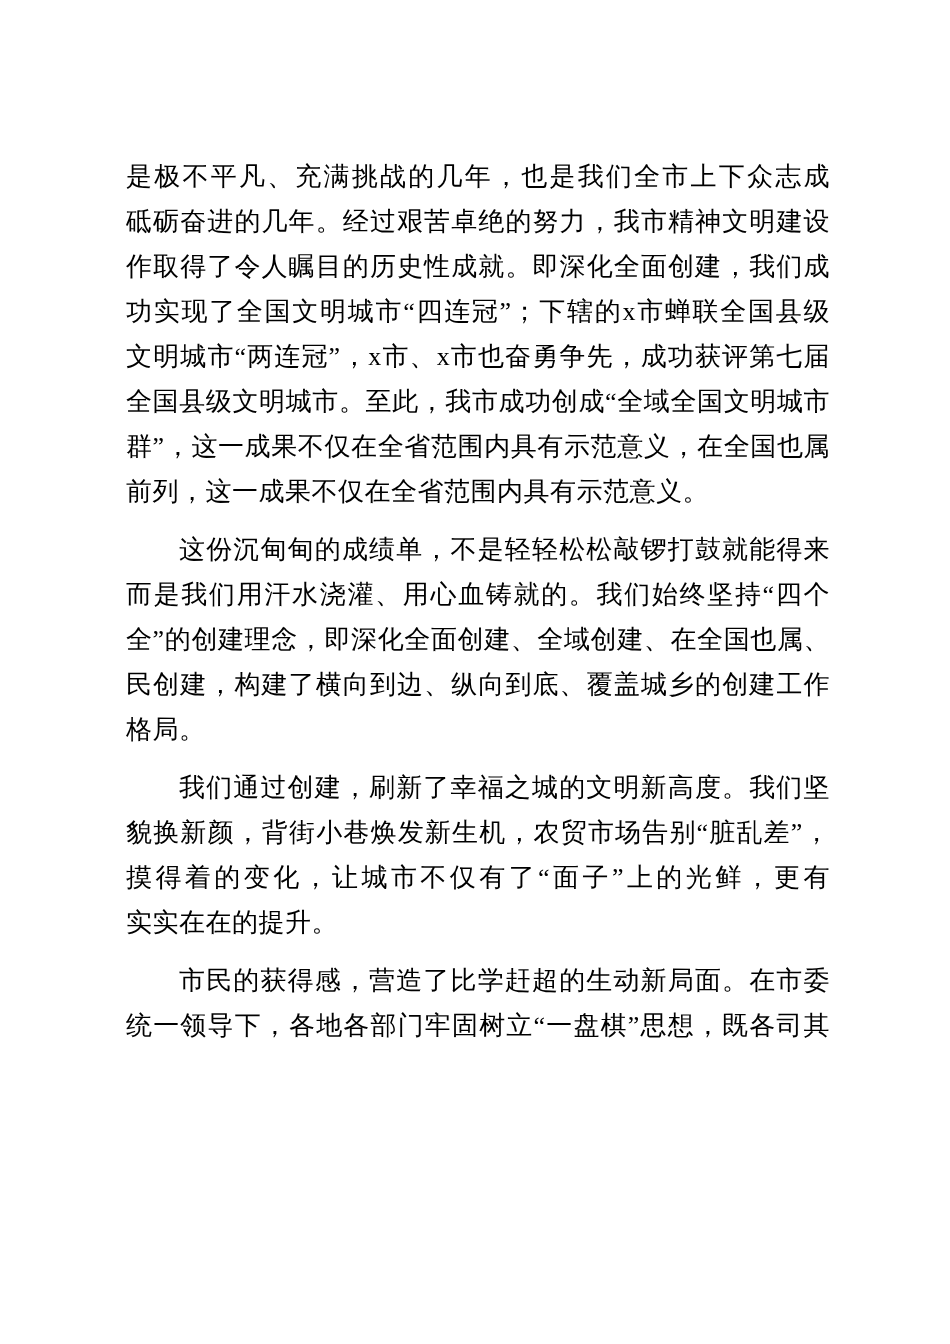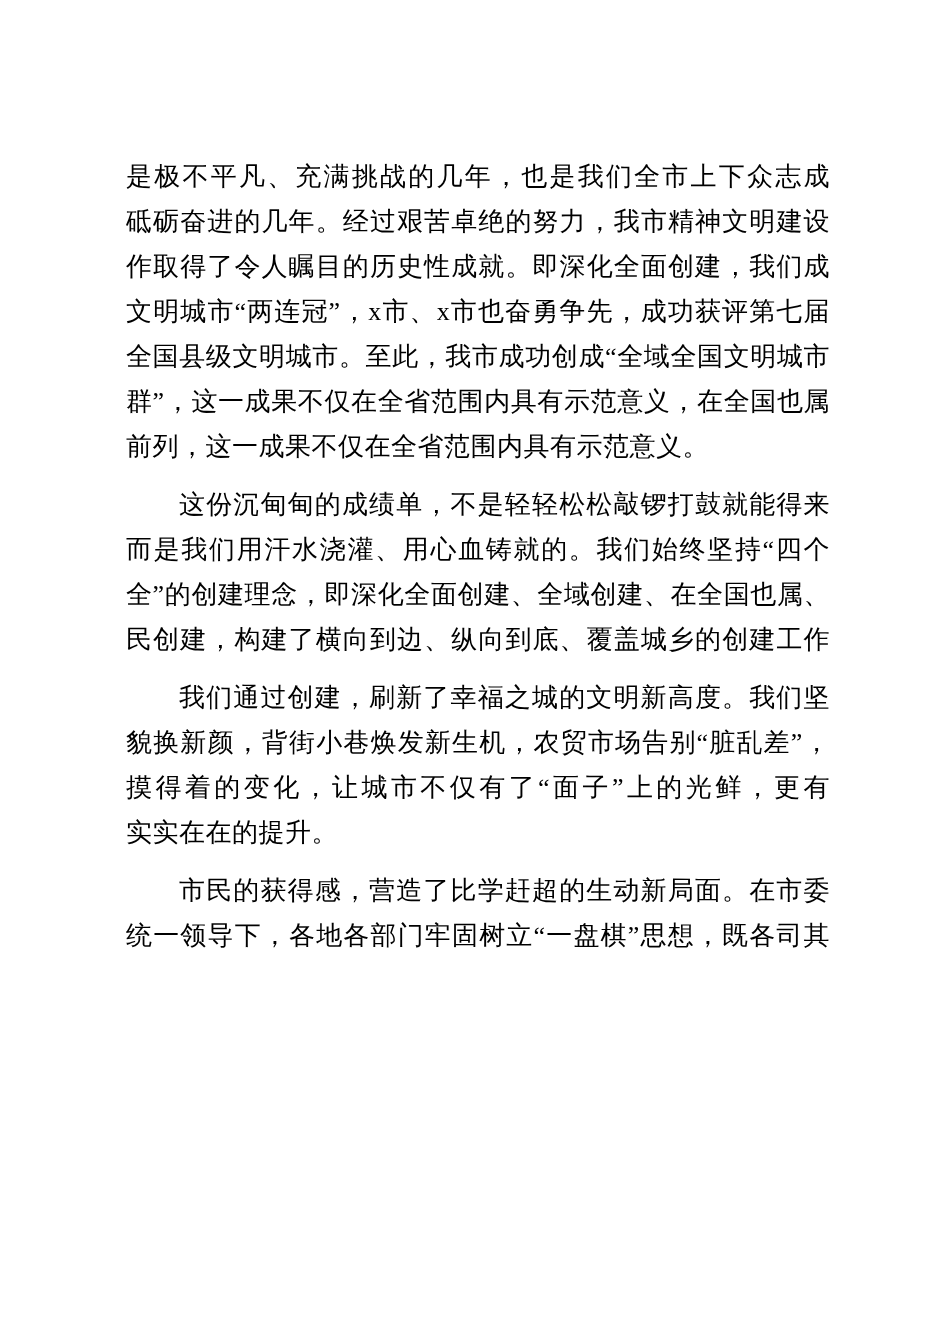--- a/index.html
+++ b/index.html
@@ -46,31 +46,33 @@
 </head>
 <body>
 
 <div class="page">
   <div class="textblock">
 
     <div class="para">
       <div class="line">是极不平凡、充满挑战的几年，也是我们全市上下众志成城、</div>
       <div class="line">砥砺奋进的几年。经过艰苦卓绝的努力，我市精神文明建设工</div>
       <div class="line">作取得了令人瞩目的历史性成就。即深化全面创建，我们成</div>
+      <div class="line">功实现了全国文明城市“四连冠”；下辖的x市蝉联全国县级</div>
       <div class="line">文明城市“两连冠”，x市、x市也奋勇争先，成功获评第七届</div>
       <div class="line">全国县级文明城市。至此，我市成功创成“全域全国文明城市</div>
       <div class="line">群”，这一成果不仅在全省范围内具有示范意义，在全国也属</div>
       <div class="line end">前列，这一成果不仅在全省范围内具有示范意义。</div>
     </div>
 
     <div class="para">
       <div class="line indent">这份沉甸甸的成绩单，不是轻轻松松敲锣打鼓就能得来的</div>
       <div class="line">而是我们用汗水浇灌、用心血铸就的。我们始终坚持“四个</div>
       <div class="line">全”的创建理念，即深化全面创建、全域创建、在全国也属、全</div>
       <div class="line">民创建，构建了横向到边、纵向到底、覆盖城乡的创建工作大</div>
+      <div class="line end">格局。</div>
     </div>
 
     <div class="para">
       <div class="line indent">我们通过创建，刷新了幸福之城的文明新高度。我们坚持</div>
       <div class="line">貌换新颜，背街小巷焕发新生机，农贸市场告别“脏乱差”，</div>
       <div class="line">摸得着的变化，让城市不仅有了“面子”上的光鲜，更有</div>
       <div class="line end">实实在在的提升。</div>
     </div>
 
     <div class="para">

